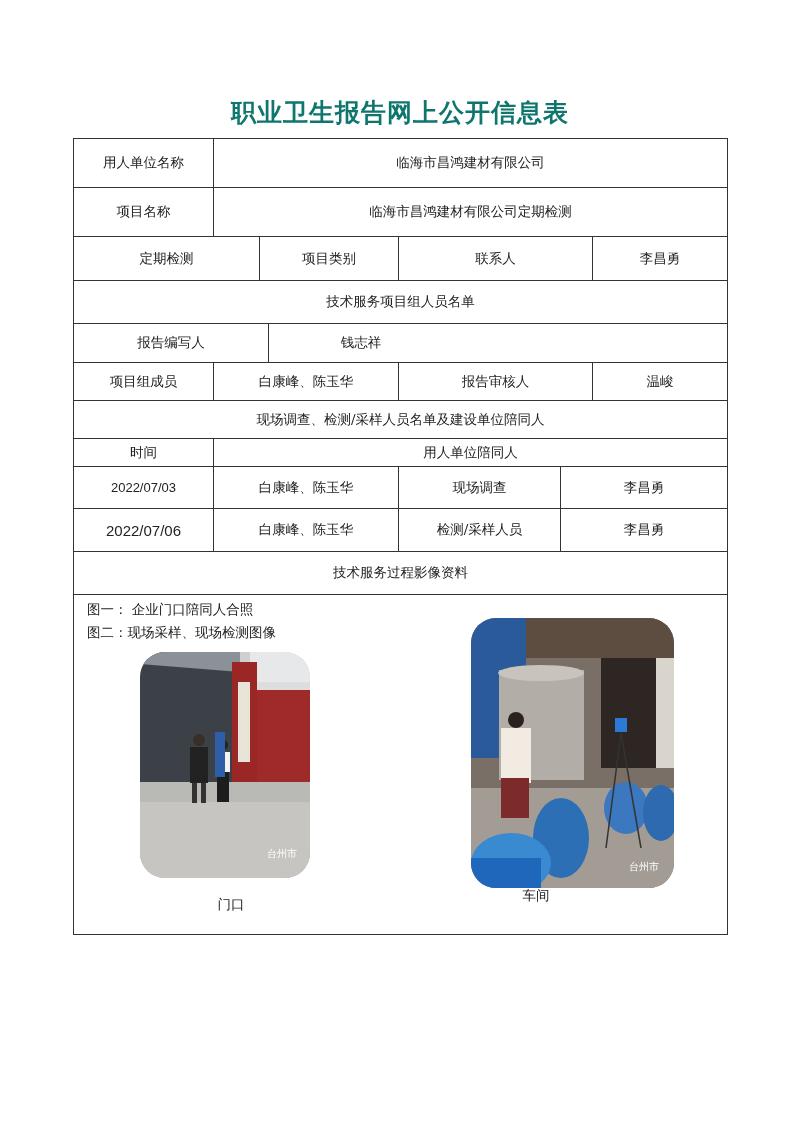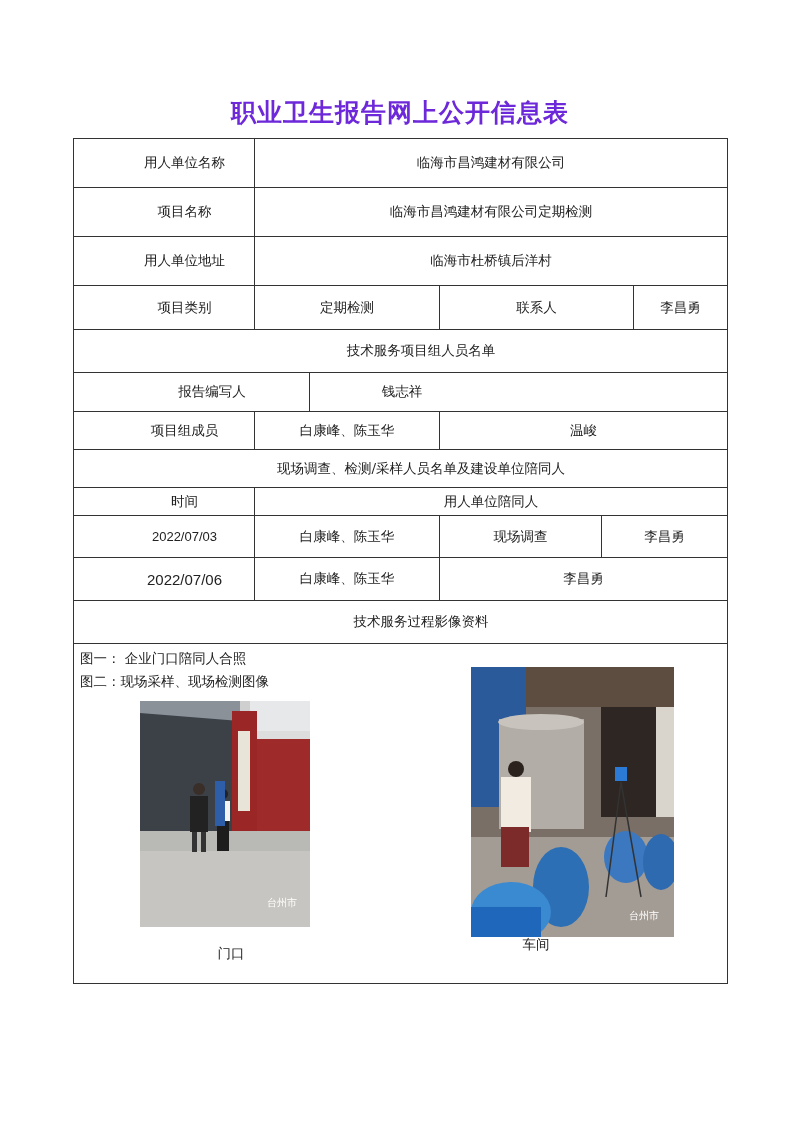--- a/index.html
+++ b/index.html
@@ -1,85 +1,83 @@
 <!DOCTYPE html>
 <html><head>
   <meta charset="utf-8">
   <style>
     html, body { margin: 0; padding: 0; background: #ffffff; }
     body { width: 800px; height: 1131px; position: relative; font-family: "DejaVu Serif", "Liberation Serif", serif; color: #222; }
-    .title { position: absolute; left: 0; width: 800px; top: 96px; text-align: center; font-size: 25px; font-weight: bold; letter-spacing: 1px; color: #6d28d9; }
+    .title { position: absolute; left: 0; width: 800px; top: 96px; text-align: center; font-size: 25px; font-weight: bold; letter-spacing: 1px; color: #0f766e; }
     .tbl { position: absolute; left: 73px; top: 138px; width: 655px; }
-    .row { display: flex; box-sizing: border-box; border-left: 1.5px solid #333; border-right: 1.5px solid #333; border-top: 1.5px solid #333; padding-left: 41px; }
+    .row { display: flex; box-sizing: border-box; border-left: 1.5px solid #333; border-right: 1.5px solid #333; border-top: 1.5px solid #333; }
     .row.last { border-bottom: 1.5px solid #333; }
     .cell { box-sizing: border-box; display: flex; align-items: center; justify-content: center; font-size: 13.5px; color: #222; text-align: center; border-left: 1.5px solid #333; }
     .cell:first-child { border-left: none; }
     .c1 { width: 139px; }
     .c2a { width: 185px; }
     .c3a { width: 194px; }
     .c4a { flex: 1; }
     .c3b { width: 162px; }
     .full { flex: 1; }
     .media { position: relative; height: 341px; }
-    .caption-line { position: absolute; left: 6px; font-size: 13.5px; color: #222; }
-    .photo { position: absolute; overflow: hidden; }
+    .caption-line { position: absolute; left: 13px; font-size: 13.5px; color: #222; }
+    .photo { position: absolute; overflow: hidden; border-radius: 25px; }
     .photo-label { position: absolute; font-size: 13.5px; color: #222; text-align: center; }
   </style>
 </head>
 <body>
 
 <div class="title">职业卫生报告网上公开信息表</div>
 
 <div class="tbl">
   <div class="row" style="height:49px">
     <div class="cell c1">用人单位名称</div>
     <div class="cell full">临海市昌鸿建材有限公司</div>
   </div>
   <div class="row" style="height:49px">
     <div class="cell c1">项目名称</div>
     <div class="cell full">临海市昌鸿建材有限公司定期检测</div>
   </div>
-  <div class="row" style="height:49px">
-    <div class="cell c1">用人单位地址</div>
-    <div class="cell full">临海市杜桥镇后洋村</div>
-  </div>
   <div class="row" style="height:44px">
+    <div class="cell c2a">定期检测</div>
     <div class="cell c1">项目类别</div>
-    <div class="cell c2a">定期检测</div>
     <div class="cell c3a">联系人</div>
     <div class="cell c4a">李昌勇</div>
   </div>
   <div class="row" style="height:43px">
     <div class="cell full">技术服务项目组人员名单</div>
   </div>
   <div class="row" style="height:39px">
     <div class="cell c3a">报告编写人</div>
     <div class="cell c2a">钱志祥</div>
   </div>
   <div class="row" style="height:38px">
     <div class="cell c1">项目组成员</div>
     <div class="cell c2a">白康峰、陈玉华</div>
+    <div class="cell c3a">报告审核人</div>
     <div class="cell c4a">温峻</div>
   </div>
   <div class="row" style="height:38px">
     <div class="cell full">现场调查、检测/采样人员名单及建设单位陪同人</div>
   </div>
   <div class="row" style="height:28px">
     <div class="cell c1">时间</div>
     <div class="cell c4a">用人单位陪同人</div>
   </div>
   <div class="row" style="height:42px">
     <div class="cell c1" style="font-family:'Liberation Sans',sans-serif;font-size:13px">2022/07/03</div>
     <div class="cell c2a">白康峰、陈玉华</div>
     <div class="cell c3b">现场调查</div>
     <div class="cell c4a">李昌勇</div>
   </div>
   <div class="row" style="height:43px">
     <div class="cell c1" style="font-family:'Liberation Sans',sans-serif;font-size:15px">2022/07/06</div>
     <div class="cell c2a">白康峰、陈玉华</div>
+    <div class="cell c3b">检测/采样人员</div>
     <div class="cell c4a">李昌勇</div>
   </div>
   <div class="row" style="height:43px">
     <div class="cell full">技术服务过程影像资料</div>
   </div>
   <div class="row last media">
     <div class="caption-line" style="top:6px">图一：  企业门口陪同人合照</div>
     <div class="caption-line" style="top:29px">图二：现场采样、现场检测图像</div>
 
     <div class="photo" style="left:66px; top:57px; width:170px; height:226px;">

